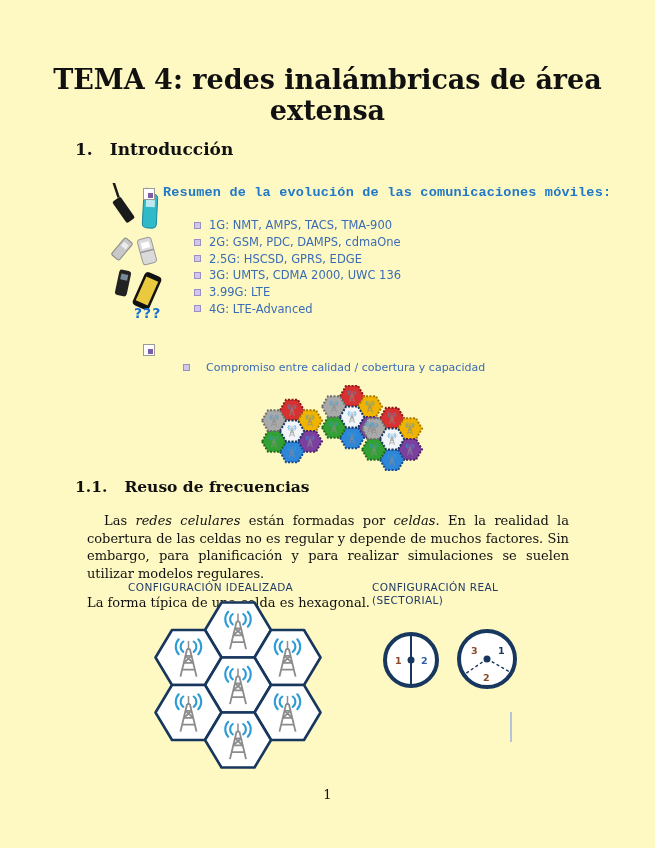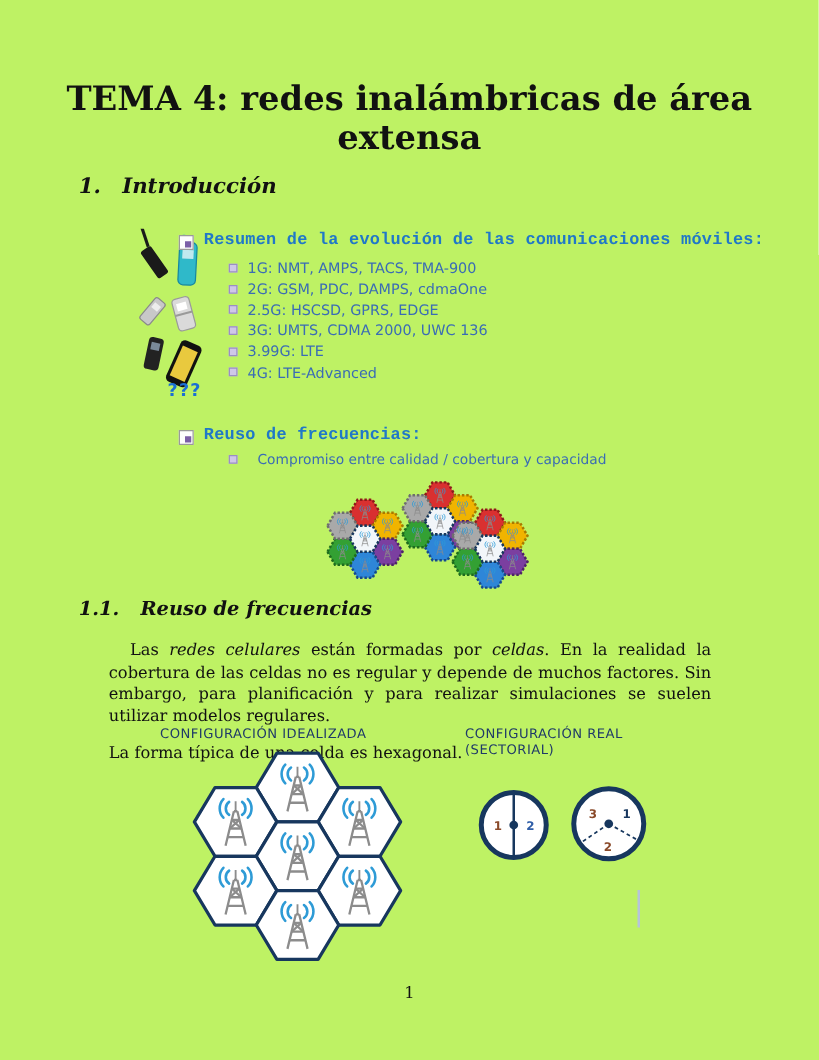--- a/index.html
+++ b/index.html
@@ -1,26 +1,26 @@
 <!DOCTYPE html>
 <html><head>
 <meta charset="utf-8">
 <style>
   html,body{margin:0;padding:0;background:#ffffff;}
   .page{
-    position:relative;width:655px;height:848px;background:#bef264;
+    position:relative;width:655px;height:848px;background:#fef9c3;
     font-family:"DejaVu Serif", serif;color:#1a1a1a;overflow:hidden;
   }
   
   .doc-title{
     position:absolute;top:64px;left:0;width:655px;text-align:center;
     font-size:27px;line-height:31px;font-weight:bold;color:#111;
   }
   .sec-heading{
-    position:absolute;left:63px;font-weight:bold;color:#111;font-style:italic;
+    position:absolute;left:75px;font-weight:bold;color:#111;
   }
   .sec-heading.h1{top:139px;font-size:17px;}
   .sec-heading.h2{top:477px;font-size:15.5px;}
   .sec-num{margin-right:17px;}
   .body-text{
     position:absolute;left:75px;top:500px;width:506px;
     font-size:13px;line-height:17.5px;text-align:justify;color:#111;
   }
   .body-text p{margin:12px;}
   .body-text p.first{text-indent:17px;}
@@ -37,21 +37,21 @@
   .slide-bullet.b-evolution{left:143px;top:185px;}
   .slide-bullet.b-reuse{left:143px;top:341px;}
   .b-icon{
     position:relative;width:10px;height:10px;margin-top:3px;flex:0 0 auto;
     border:1px solid #9a9a9a;background:#fdfdfd;
   }
   .b-icon-inner{
     position:absolute;right:1px;bottom:1px;width:5px;height:5px;background:#7B5EA7;
   }
   .slide-sublist{
-    position:absolute;left:183px;top:206px;margin:0;padding:0;list-style:none;
+    position:absolute;left:183px;top:206px;margin:11px;padding:0;list-style:none;
     font-family:"DejaVu Sans", sans-serif;font-size:11.5px;color:#3A6CB5;
   }
   .slide-sublist li{display:flex;align-items:center;gap:8px;height:16.7px;}
   .sub-marker{
     width:5px;height:5px;background:#CFC8E8;border:1px solid #9B8EC4;flex:0 0 auto;
   }
   .slide-subitem-single{
     position:absolute;left:183px;top:361px;display:flex;align-items:center;gap:16px;
     font-family:"DejaVu Sans", sans-serif;font-size:11px;color:#3A6CB5;
   }
@@ -153,21 +153,20 @@
     <li>
         <span class="sub-marker"></span>
         <span>4G: LTE-Advanced</span>
       </li>
   </ul>
 
   <div class="slide-bullet b-reuse">
     <span class="b-icon">
         <span class="b-icon-inner"></span>
       </span>
-    <span>Reuso de frecuencias:</span>
   </div>
   <div class="slide-subitem-single">
     <span class="sub-marker"></span>
     <span>Compromiso entre calidad / cobertura y capacidad</span>
   </div>
 
   <div class="cluster">
     <svg width="185" height="86" viewBox="0 0 185 86">
       <defs>
         <path id="hx" d="M-12,0 L-6,-10.4 L6,-10.4 L12,0 L6,10.4 L-6,10.4 Z"></path>

